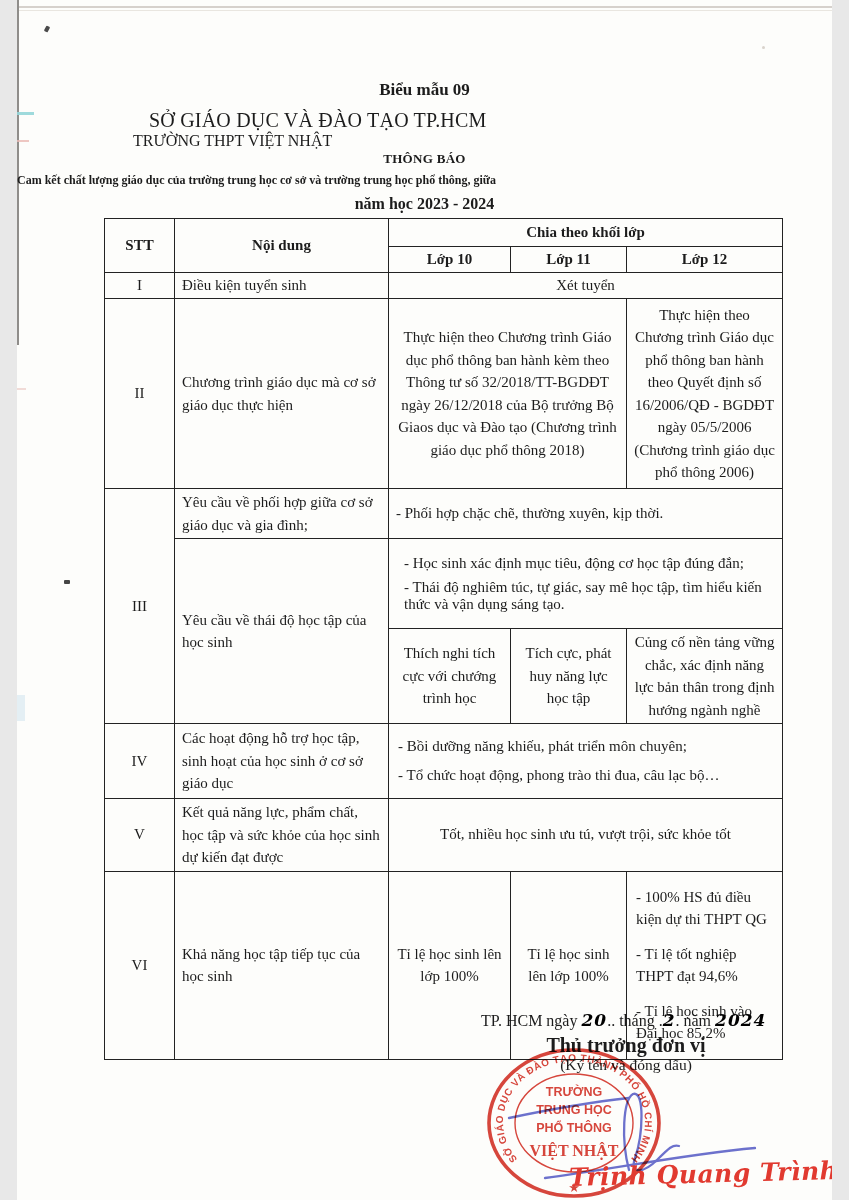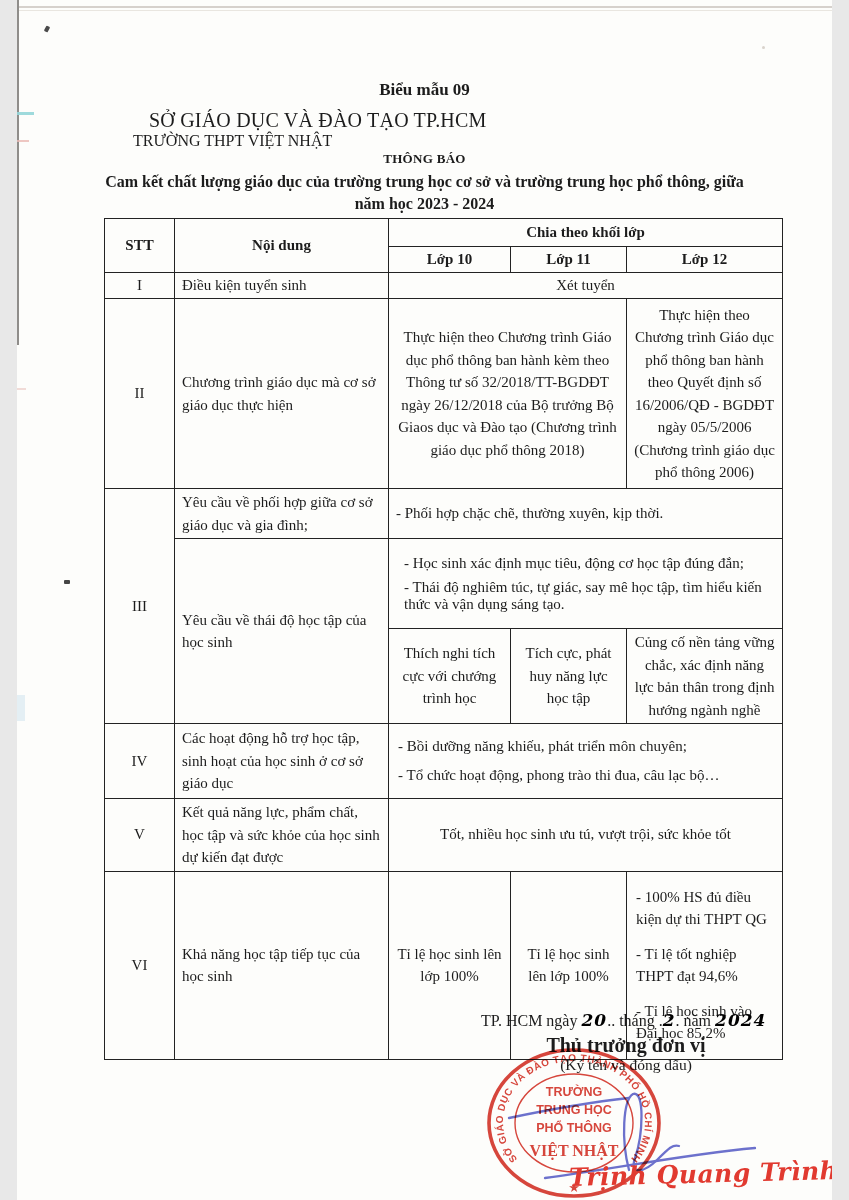--- a/index.html
+++ b/index.html
@@ -19,21 +19,21 @@
   .pink-dash2{top:388px;left:0;width:9px;height:2px;background:#eac4bf;opacity:.6;}
   .blue-dash{top:695px;left:0;width:8px;height:26px;background:#cfe3ee;opacity:.55;}
   .speck1{top:26px;left:28px;width:4px;height:6px;background:#4a4a4a;transform:rotate(28deg);border-radius:1px;}
   .speck2{top:580px;left:47px;width:6px;height:4px;background:#454545;border-radius:1px;}
   .speck3{top:46px;left:745px;width:3px;height:3px;background:#d9d3cc;border-radius:50%;}
 
   .hdr-form{position:absolute;top:80px;left:0;width:100%;text-align:center;font-weight:bold;font-size:17px;}
   .hdr-org{position:absolute;top:109px;left:96px;font-size:20px;letter-spacing:.2px;margin-left:36px;}
   .hdr-school{position:absolute;top:132px;left:116px;font-size:16px;}
   .hdr-notice{position:absolute;top:151px;left:0;width:100%;text-align:center;font-weight:bold;font-size:13px;letter-spacing:.3px;}
-  .hdr-sub1{position:absolute;top:173px;left:0;width:100%;text-align:center;font-weight:bold;font-size:16px;}
+  .hdr-sub1{position:absolute;top:173px;left:0;width:100%;font-weight:bold;font-size:12px;}
   .hdr-sub2{position:absolute;top:195px;left:0;width:100%;text-align:center;font-weight:bold;font-size:16px;}
 
   .tbl-wrap{position:absolute;top:218px;left:87px;width:678px;}
   table.doc{border-collapse:collapse;width:678px;table-layout:fixed;font-size:15px;}
   table.doc td,table.doc th{border:1.8px solid #232323;padding:2px 7px;vertical-align:middle;overflow:hidden;}
   th{font-weight:bold;}
   .c{text-align:center;}
   .l{text-align:left;}
   .lh{line-height:1.5;}
   .para{margin:7px 8px;}

